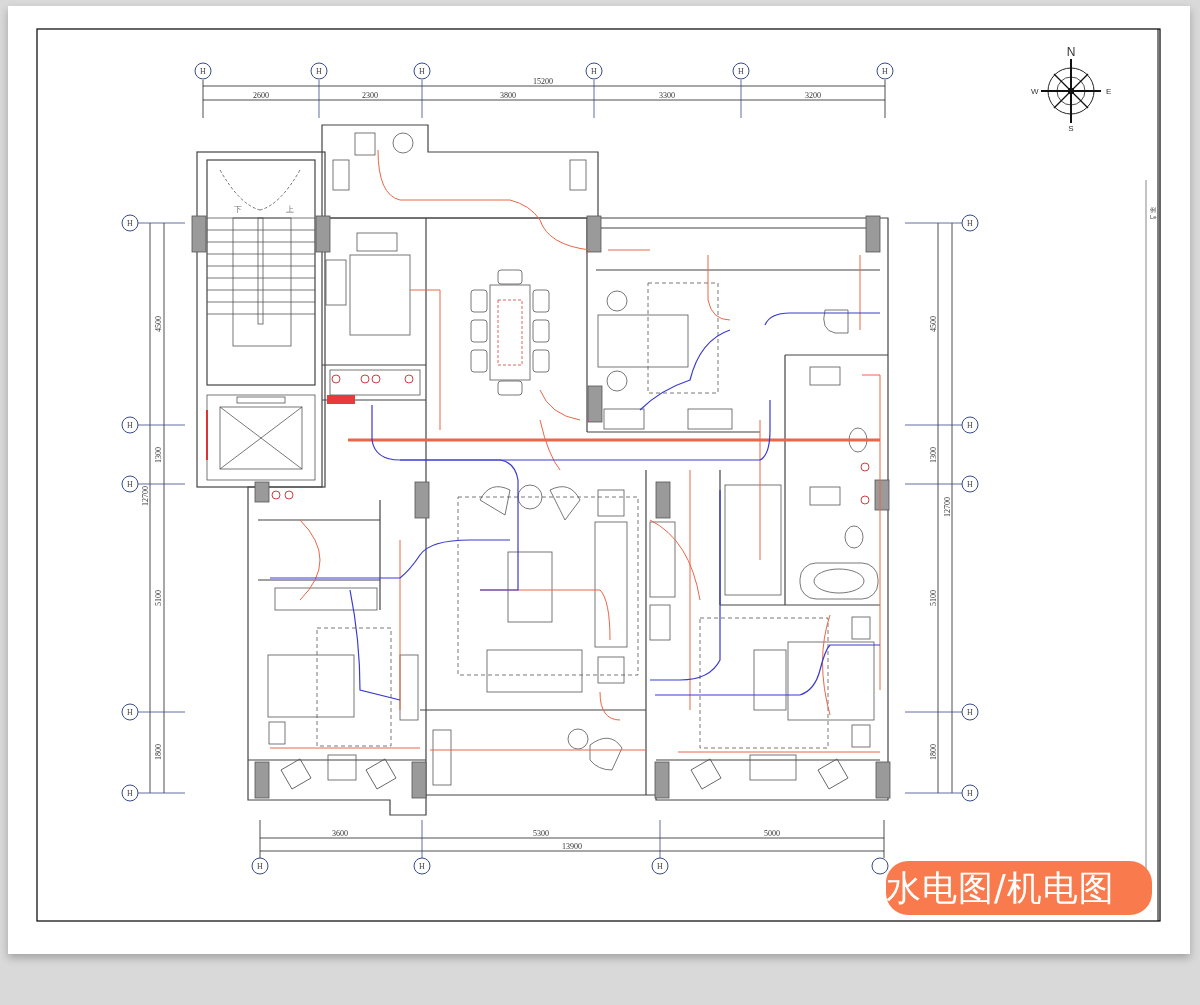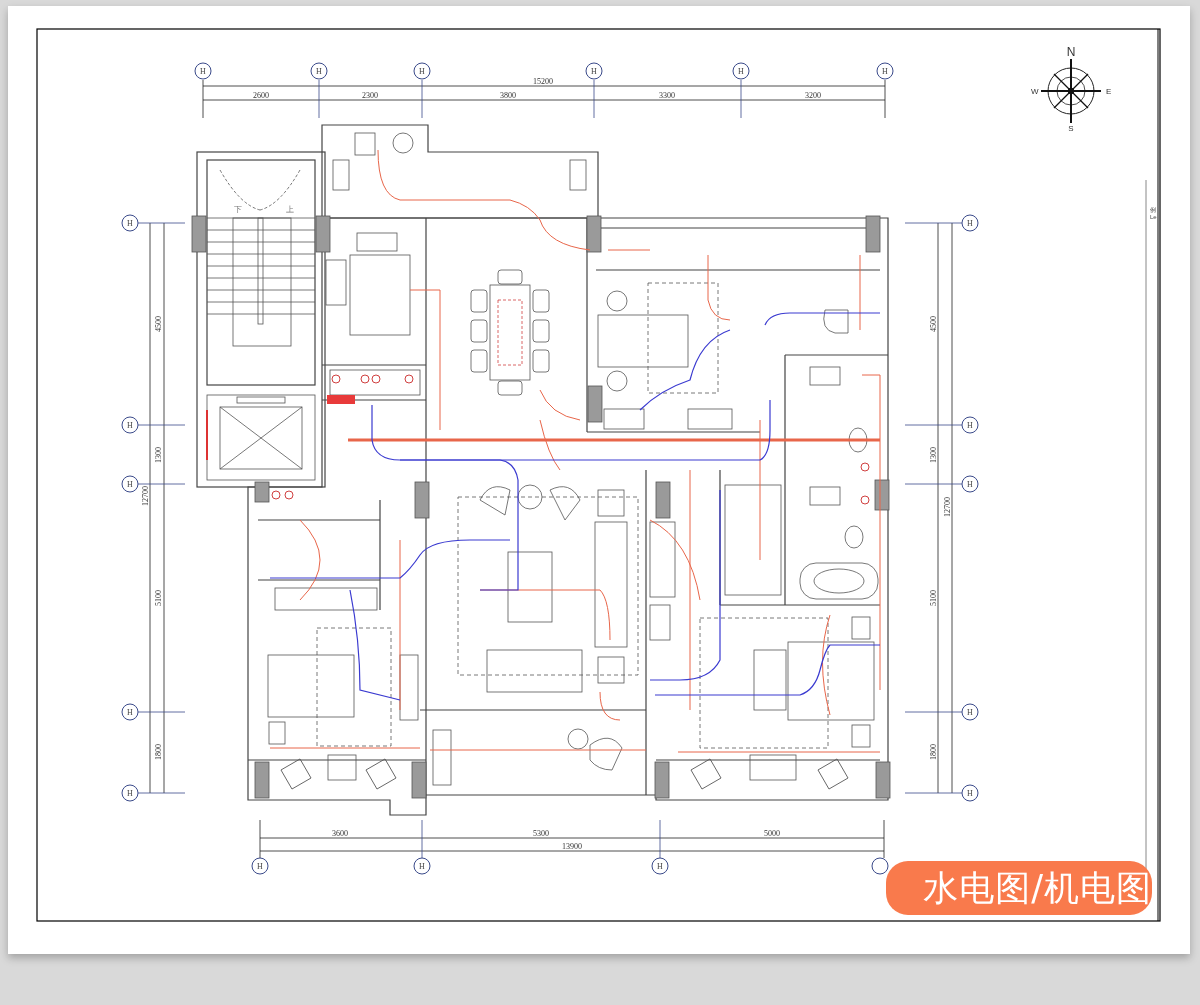--- a/index.html
+++ b/index.html
@@ -1,19 +1,19 @@
 <!DOCTYPE html>
 <html><head>
 <meta charset="utf-8">
 <style>
   html,body{margin:0;padding:0;}
   body{width:1200px;height:1005px;background:#d9d9d9;position:relative;overflow:hidden;font-family:"Liberation Sans",sans-serif;}
   .sheet{position:absolute;left:8px;top:6px;width:1182px;height:948px;background:#ffffff;box-shadow:0 4px 8px rgba(0,0,0,0.25);}
   .plan-svg{position:absolute;left:0;top:0;}
-  .badge{position:absolute;left:878px;top:855px;width:266px;height:54px;border-radius:22px;background:#f97a4c;color:#ffffff;font-size:35px;line-height:54px;text-align:right;font-family:"DejaVu Sans",sans-serif;letter-spacing:1px;}
+  .badge{position:absolute;left:878px;top:855px;width:266px;height:54px;border-radius:22px;background:#f97a4c;color:#ffffff;font-size:35px;line-height:54px;text-align:left;font-family:"DejaVu Sans",sans-serif;letter-spacing:1px;}
 </style>
 </head>
 <body>
 
 <div class="sheet">
 <svg class="plan-svg" width="1182" height="948" viewBox="8 6 1182 948" xmlns="http://www.w3.org/2000/svg">
 
   <rect x="37" y="29" width="1123" height="892" fill="none" stroke="#000" stroke-width="1.2"></rect>
   <line x1="1158" y1="29" x2="1158" y2="921" stroke="#000" stroke-width="1"></line>
   <line x1="1146" y1="180" x2="1146" y2="900" stroke="#888" stroke-width="1"></line>

